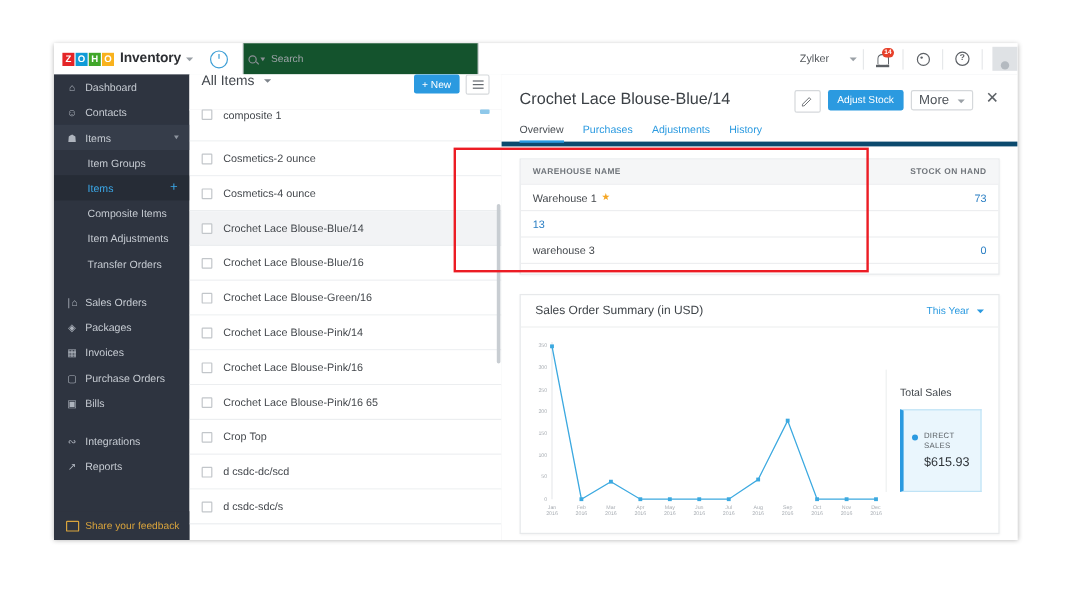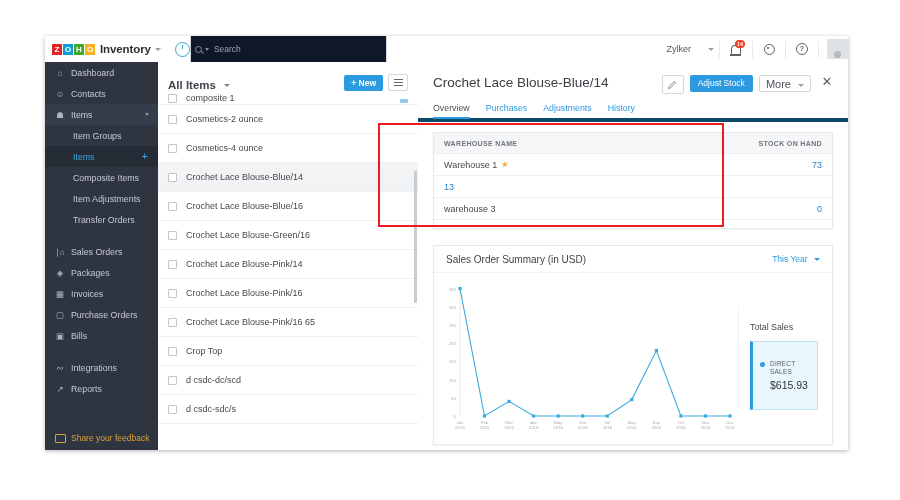--- a/index.html
+++ b/index.html
@@ -48,22 +48,22 @@
   .clockbtn{
     width:13px;height:13px;border-radius:50%;
     border:1px solid #3e9fd6;color:#3e9fd6;
     margin-left:14px;position:relative;
   }
   .clockbtn:after{
     content:"";position:absolute;left:6px;top:2.5px;
     width:1px;height:4px;background:#3e9fd6;
   }
   .searchbox{
-    width:187px;height:14px;
-    border:1px solid #d4d7da;border-radius:2px;background:#0f172a;
+    margin-left:12px;width:187px;height:14px;
+    border:1px solid #d4d7da;border-radius:2px;background:#14532d;
     display:flex;align-items:center;padding:14px 4px;
   }
   .s-ico{
     width:5px;height:5px;border:1.2px solid #8b9096;border-radius:50%;
     position:relative;flex:none;
   }
   .s-ico:after{
     content:"";position:absolute;right:-3px;bottom:-2px;
     width:3px;height:1.2px;background:#8b9096;transform:rotate(45deg);
   }
@@ -149,22 +149,22 @@
     width:9px;height:7px;border:1.2px solid #d8a33c;border-radius:1px;
     margin-right:5px;flex:none;
   }
 
   
   .listcol{
     position:absolute;left:113px;top:26px;width:260px;height:388px;
     background:#fff;border-right:1px solid #e0e3e6;
   }
   .list-head{
-    height:29px;display:flex;align-items:flex-end;padding:0 10px;
-    border-bottom:1px solid #e8eaec;background:#fff;font-weight:bold;
+    height:29px;display:flex;align-items:flex-start;padding:0 10px;
+    border-bottom:1px solid #e8eaec;background:#fff;
   }
   .list-title{font-size:11.5px;color:#41464c;}
   .lh-caret{
     display:inline-block;width:0;height:0;
     border-left:3px solid transparent;border-right:3px solid transparent;
     border-top:3.5px solid #7d838a;margin-left:5px;vertical-align:middle;
   }
   .newbtn{
     margin-left:auto;background:#2b9ae0;color:#fff;
     font-size:8.5px;border-radius:2px;padding:3px 7px;
@@ -177,21 +177,21 @@
   }
   .hamb i{display:block;width:9px;height:1px;background:#64696f;}
 
   .rows{position:absolute;top:29px;left:0;width:260px;height:359px;overflow:hidden;}
   .row{
     height:28px;display:flex;align-items:center;padding:0 10px;
     border-bottom:1px solid #eceef0;font-size:9px;color:#44484d;
     position:relative;background:#fff;
   }
   .row.selected{background:#f2f3f5;}
-  .row.partial{height:12px;align-items:flex-end;padding-bottom:1px;}
+  .row.partial{height:12px;align-items:flex-start;padding-bottom:14px;}
   .chk{
     width:7px;height:7px;border:1px solid #c2c6ca;border-radius:1px;
     margin-right:9px;flex:none;background:#fff;
   }
   .row-tag{
     position:absolute;right:10px;width:8px;height:4px;background:#8ec8ea;
     border-radius:1px;
   }
   .scroll-track{
     position:absolute;right:1px;top:108px;width:3px;height:133px;

